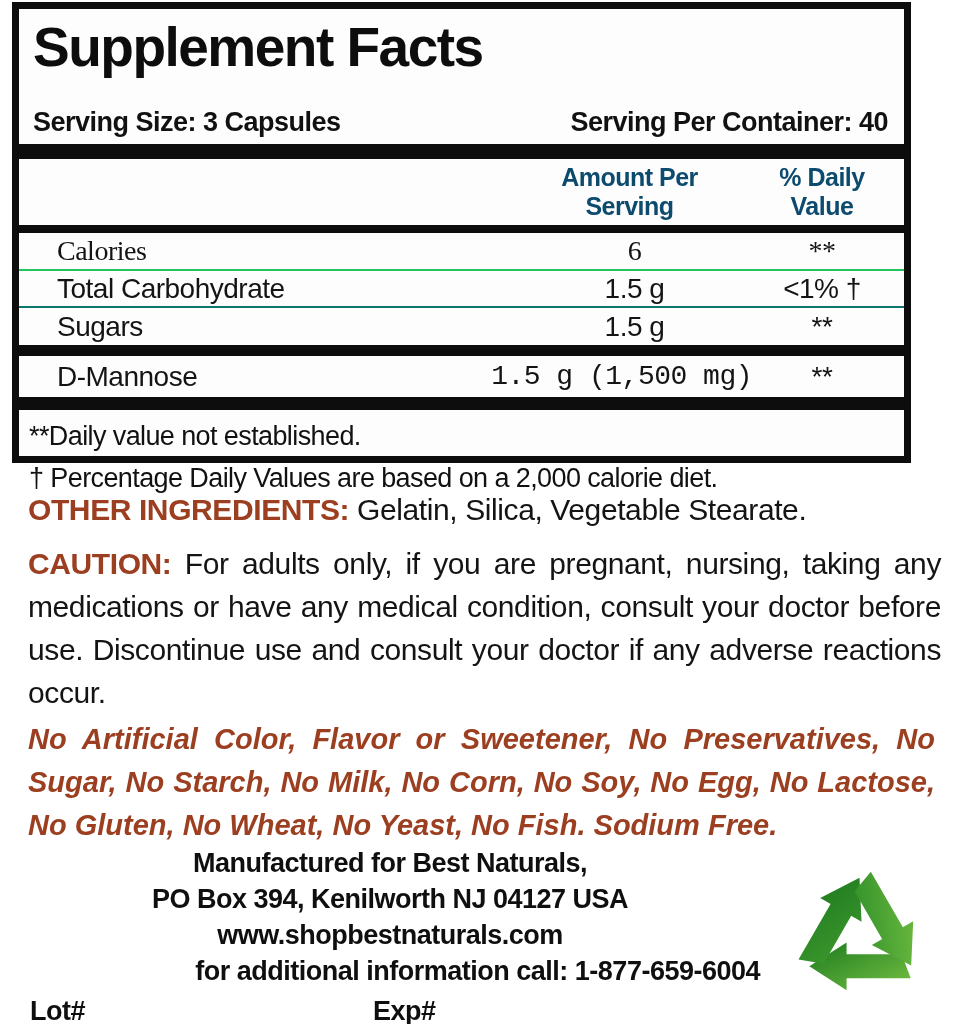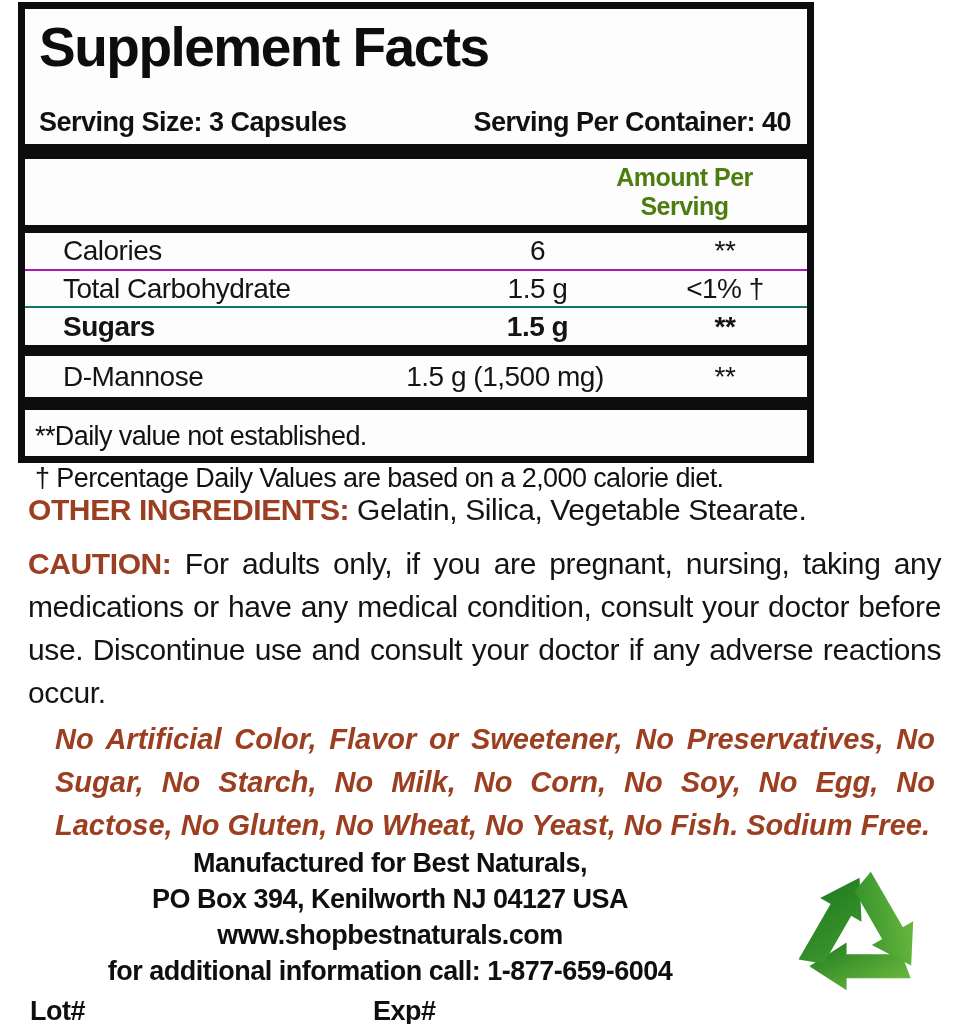--- a/index.html
+++ b/index.html
@@ -12,21 +12,21 @@
     width:959px;height:1024px;
     font-family:"Liberation Sans",sans-serif;
     color:var(--ink);
     position:relative;
     overflow:hidden;
   }
   .label-root{position:relative;width:959px;height:1024px;background:#fff;}
 
   
   .facts-panel{
-    position:absolute;left:18px;top:2px;width:796px;height:461px;
+    position:absolute;left:12px;top:2px;width:899px;height:461px;
     border:7px solid #0d0d0d;background:#fdfdfd;
   }
   .panel-title{
     font-size:55px;font-weight:800;letter-spacing:-1.5px;
     padding:8px 0 0 14px;line-height:60px;color:#0d0d0d;
   }
   .serving-row{
     display:flex;justify-content:space-between;
     font-size:27px;font-weight:bold;letter-spacing:-0.5px;
     padding:2px 16px 6px 14px;color:#111;margin-top:28px;
@@ -36,64 +36,63 @@
   .bar-2{height:8px;}
   .bar-3{height:11px;}
   .bar-4{height:13px;}
 
   .header-row{
     display:flex;justify-content:flex-end;align-items:flex-end;
     padding:4px 0 4px 0;min-height:62px;
   }
   .col-head{
     font-weight:bold;font-size:25px;line-height:29px;text-align:center;
-    letter-spacing:-0.5px;color:#4d7c0f;
+    letter-spacing:-0.5px;color:#0c4a6e;
   }
   .col-head.amount{width:225px;margin-right:10px;}
   .col-head.dv{width:140px;margin-right:12px;}
 
   .nutrient-row{
     display:flex;align-items:center;
     font-size:28px;letter-spacing:-0.5px;
   }
   .nutrient-row .n-name{flex:1;padding-left:38px;}
   .nutrient-row .n-amount{width:235px;text-align:center;}
   .nutrient-row .n-dv{width:140px;text-align:center;margin-right:12px;}
-  .row-calories{height:38px;border-bottom:2px solid #a21caf;}
+  .row-calories{height:38px;border-bottom:2px solid #22c55e;font-family:Liberation Serif, serif;}
   .row-carb{height:37px;border-bottom:2px solid #0f766e;}
-  .row-sugars{height:37px;font-weight:bold;}
+  .row-sugars{height:37px;}
   .row-mannose{height:41px;}
-  .row-mannose .n-amount{width:300px;text-align:center;margin-left:-40px;}
+  .row-mannose .n-amount{width:300px;text-align:right;margin-left:-40px;font-family:Liberation Mono, monospace;}
 
   .footnote{
     font-size:27px;letter-spacing:-0.6px;line-height:32px;
     padding-left:10px;margin-top:10px;color:#111;
   }
 
   
   .sections{position:absolute;left:0;top:470px;width:959px;padding:0 18px 0 28px;}
   .para{font-size:30px;line-height:43px;letter-spacing:-0.4px;}
   .accent-label{color:var(--accent);font-weight:800;}
   .other-ing{margin-top:18px;}
   .caution{margin-top:11px;text-align:justify;}
   .claims{
     margin-top:4px;color:var(--accent);
     font-style:italic;font-weight:bold;
     font-size:29px;line-height:43px;text-align:justify;
     padding-right:6px;
-    margin-left:27px;
   }
 
   
   .footer{
     position:absolute;left:20px;top:845px;width:740px;
     text-align:center;font-weight:bold;font-size:27px;line-height:36px;
     letter-spacing:-0.5px;color:#0f0f0f;
   }
-  .footer .phone-line{white-space:nowrap;}
+  .footer .phone-line{white-space:nowrap;text-align:right;}
   .lot-exp{
     display:flex;text-align:left;margin-top:4px;
   }
   .lot-exp .lot{padding-left:10px;}
   .lot-exp .exp{margin-left:288px;}
 
   
   .recycle-wrap{position:absolute;right:6px;top:850px;width:186px;height:164px;}
   .recycle-wrap svg{width:100%;height:100%;}
 </style>
@@ -107,20 +106,21 @@
 
     <div class="serving-row">
       <span>Serving Size: 3 Capsules</span>
       <span>Serving Per Container: 40</span>
     </div>
 
     <div class="bar bar-1"></div>
 
     <div class="header-row">
       <div class="col-head amount">Amount Per Serving</div>
+      <div class="col-head dv">% Daily Value</div>
     </div>
 
     <div class="bar bar-2"></div>
 
     <div class="nutrient-row row-calories">
       <span class="n-name">Calories</span>
       <span class="n-amount">6</span>
       <span class="n-dv">**</span>
     </div>
 

